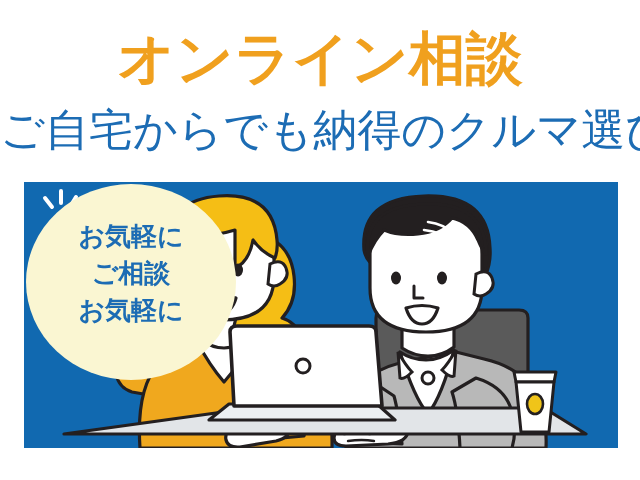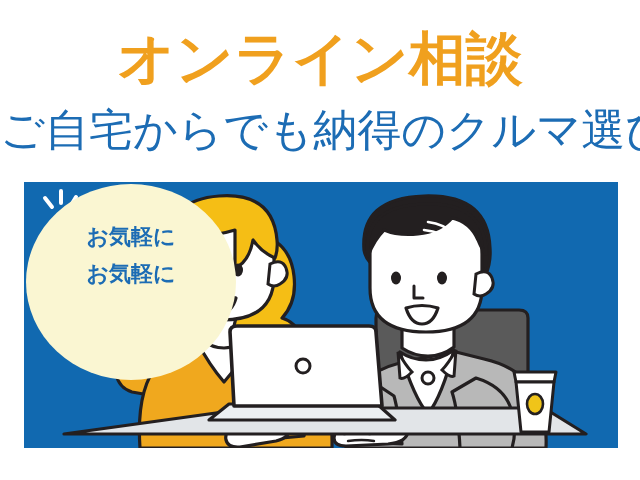--- a/index.html
+++ b/index.html
@@ -76,21 +76,21 @@
     z-index: 5;
   }
   #badge-text {
     position: absolute;
     left: 0;
     top: 34px;
     width: 210px;
     text-align: center;
     color: #1C6CB4;
     font-weight: 700;
-    font-size: 22px;
+    font-size: 26px;
     line-height: 37px;
     font-family: "DejaVu Sans", "Liberation Sans", sans-serif;
   }
   #badge-text span { display: block; white-space: nowrap; }
 
   
   #illus {
     position: absolute;
     left: 0;
     top: 0;
@@ -229,18 +229,19 @@
         <path d="M492 200 l38 0 l-5 50 l-28 0 Z" fill="#FFFFFF" stroke="#231f20" stroke-width="3" stroke-linejoin="round"></path>
 
         <ellipse cx="511" cy="222" rx="8" ry="10" fill="#F0C419" stroke="#231f20" stroke-width="2.6"></ellipse>
       </g>
 
     </svg>
 
     <div id="badge">
       <div id="badge-text">
         <span>お気軽に</span>
+        <span>ご相談</span>
         <span>お気軽に</span>
       </div>
     </div>
 
   </div>
 </div>
 
 </body></html>

